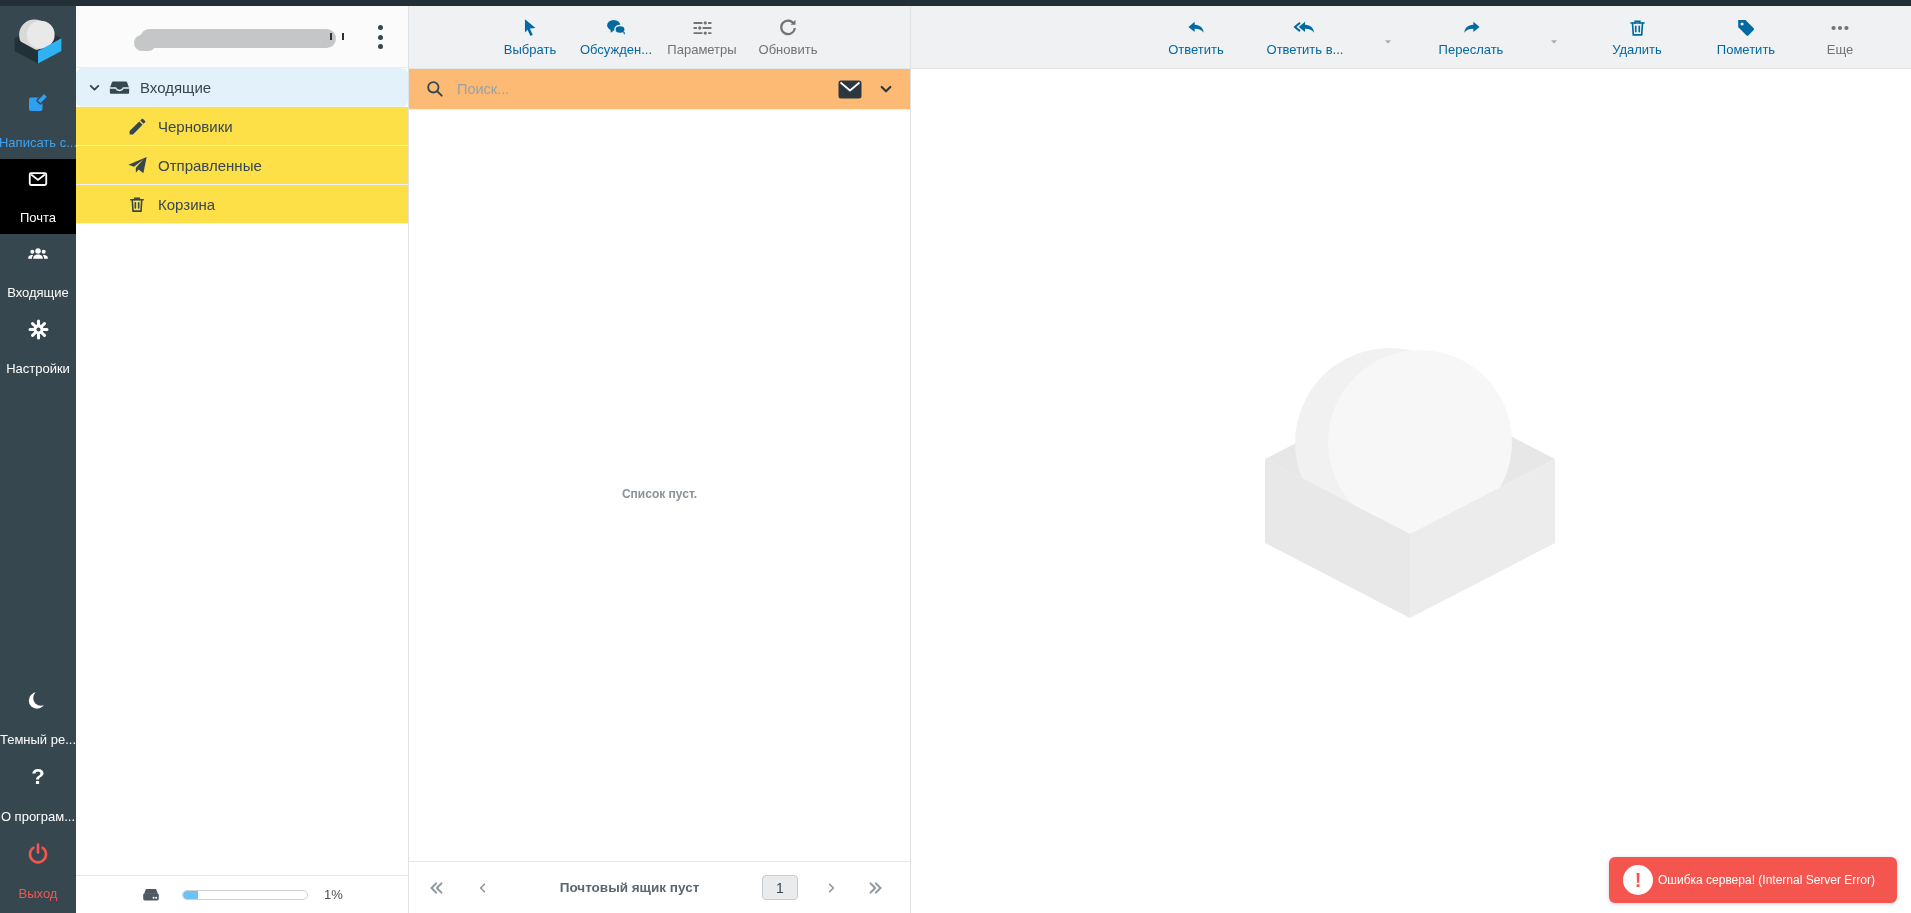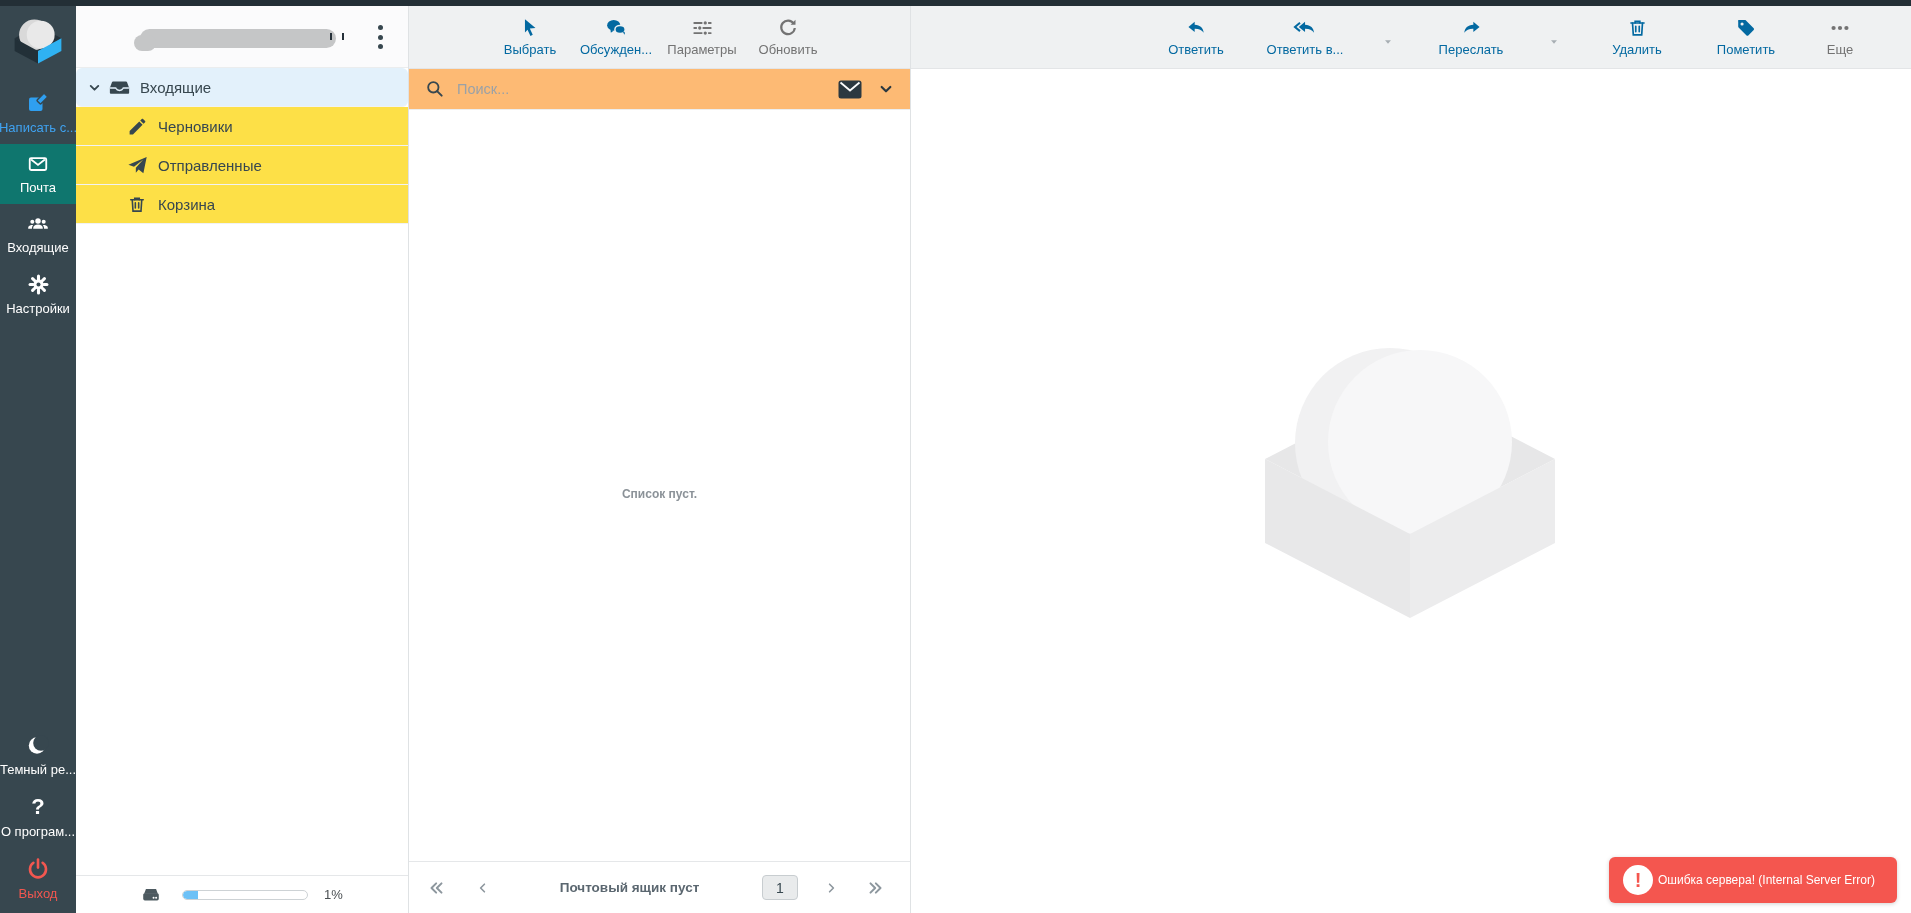--- a/index.html
+++ b/index.html
@@ -11,23 +11,23 @@
   }
   
   .top-strip{position:absolute;left:0;top:0;width:100%;height:6px;background:#232f36;z-index:30;}
 
   
   #taskbar{position:absolute;left:0;top:0;width:76px;height:913px;background:#37474f;
     overflow:hidden;display:flex;flex-direction:column;align-items:center;z-index:10;}
   .logo-wrap{margin-top:16px;margin-bottom:6px;flex:0 0 auto;}
   .sb-item{width:76px;flex:0 0 auto;display:flex;flex-direction:column;align-items:center;
     justify-content:center;padding:9px 0;color:#fff;font-size:13px;cursor:pointer;}
-  .sb-item .lbl{margin-top:5px;white-space:nowrap;}
+  .sb-item .lbl{margin-top:20px;white-space:nowrap;}
   .sb-item.compose{color:#3fa2f1;margin-top:6px;}
-  .sb-item.active{background:#0f766e;}
+  .sb-item.active{background:#000000;}
   .sb-spacer{flex:1 1 auto;}
   .sb-item.logout{color:#f25750;padding-bottom:12px;}
   .sb-item svg{display:block;}
 
   
   #folder-pane{position:absolute;left:76px;top:6px;width:333px;height:907px;background:#fff;
     border-right:1px solid #dfe2e4;}
   .f-header{height:62px;border-bottom:1px solid #ebedee;position:relative;background:#fbfbfc;}
   .blob{position:absolute;left:64px;top:23px;width:196px;height:19px;background:#c5c6c7;border-radius:11px;}
   .blob::before{content:"";position:absolute;left:-6px;top:6px;width:22px;height:16px;background:#c5c6c7;border-radius:9px;}

